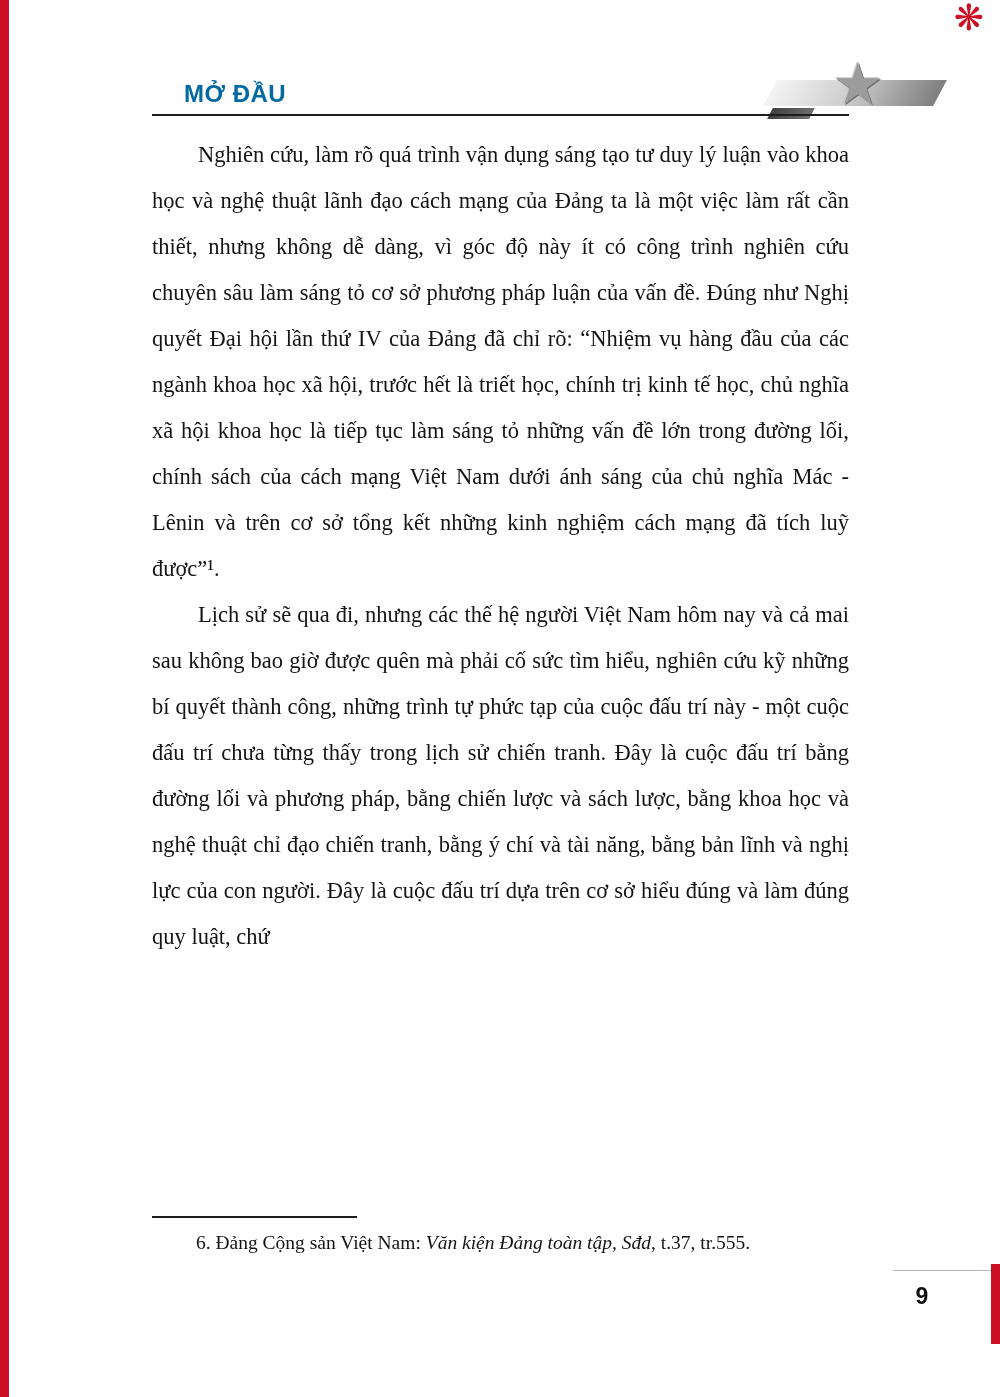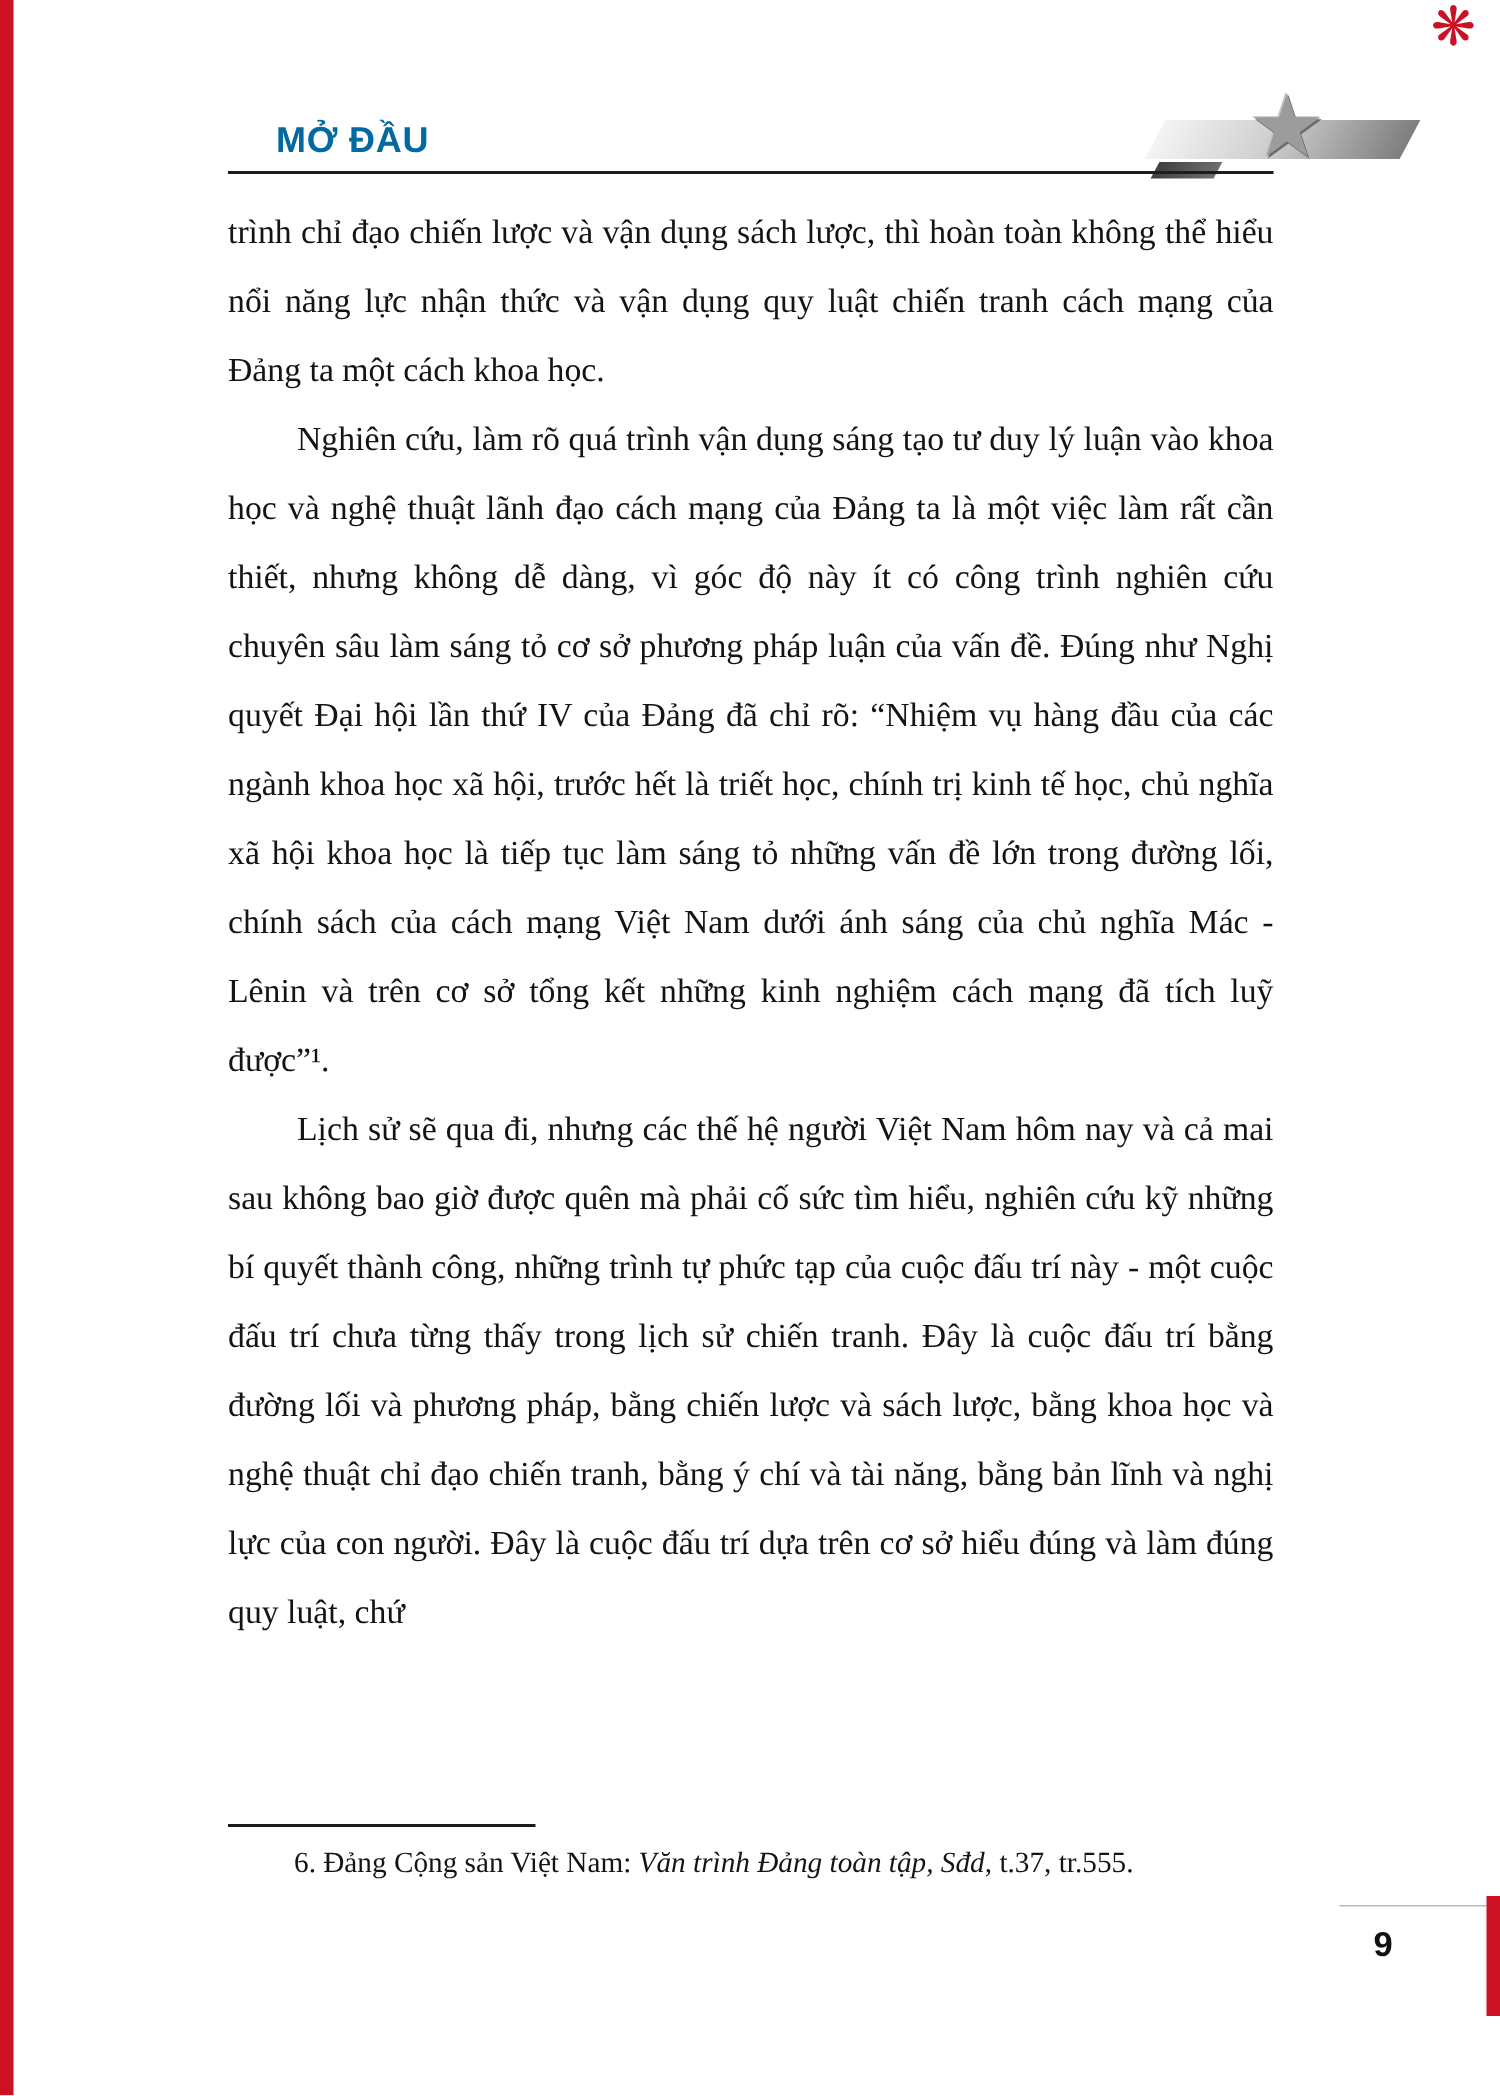--- a/index.html
+++ b/index.html
@@ -135,25 +135,24 @@
     <span class="header-title">MỞ ĐẦU</span>
     <div class="banner">
       <div class="banner-strip"></div>
       <span class="banner-star">★</span>
       <div class="banner-small"></div>
     </div>
     <div class="header-rule"></div>
   </div>
 
   <main class="body-text">
-    <p class="para no-indent">trình chỉ đạo chiến lược và vận dụng sách lược, thì hoàn toàn không thể hiểu nổi năng lực nhận thức và vận dụng quy luật chiến tranh cách mạng của Đảng ta một cách khoa học.</p>
     <p class="para">Nghiên cứu, làm rõ quá trình vận dụng sáng tạo tư duy lý luận vào khoa học và nghệ thuật lãnh đạo cách mạng của Đảng ta là một việc làm rất cần thiết, nhưng không dễ dàng, vì góc độ này ít có công trình nghiên cứu chuyên sâu làm sáng tỏ cơ sở phương pháp luận của vấn đề. Đúng như Nghị quyết Đại hội lần thứ IV của Đảng đã chỉ rõ: “Nhiệm vụ hàng đầu của các ngành khoa học xã hội, trước hết là triết học, chính trị kinh tế học, chủ nghĩa xã hội khoa học là tiếp tục làm sáng tỏ những vấn đề lớn trong đường lối, chính sách của cách mạng Việt Nam dưới ánh sáng của chủ nghĩa Mác - Lênin và trên cơ sở tổng kết những kinh nghiệm cách mạng đã tích luỹ được”¹.</p>
     <p class="para">Lịch sử sẽ qua đi, nhưng các thế hệ người Việt Nam hôm nay và cả mai sau không bao giờ được quên mà phải cố sức tìm hiểu, nghiên cứu kỹ những bí quyết thành công, những trình tự phức tạp của cuộc đấu trí này - một cuộc đấu trí chưa từng thấy trong lịch sử chiến tranh. Đây là cuộc đấu trí bằng đường lối và phương pháp, bằng chiến lược và sách lược, bằng khoa học và nghệ thuật chỉ đạo chiến tranh, bằng ý chí và tài năng, bằng bản lĩnh và nghị lực của con người. Đây là cuộc đấu trí dựa trên cơ sở hiểu đúng và làm đúng quy luật, chứ</p>
   </main>
 
   <div class="footnote-rule"></div>
-  <p class="footnote"><span>6. Đảng Cộng sản Việt Nam: </span><i>Văn trình Đảng toàn tập, Sđd</i><span>, t.37, tr.555.</span></p>
+  <p class="footnote"><span>6. Đảng Cộng sản Việt Nam: </span><i>Văn kiện Đảng toàn tập, Sđd</i><span>, t.37, tr.555.</span></p>
 
   <div class="pn-rule"></div>
   <div class="pn-redbar"></div>
   <span class="page-number">9</span>
 
 </div>
 
 </body></html>

